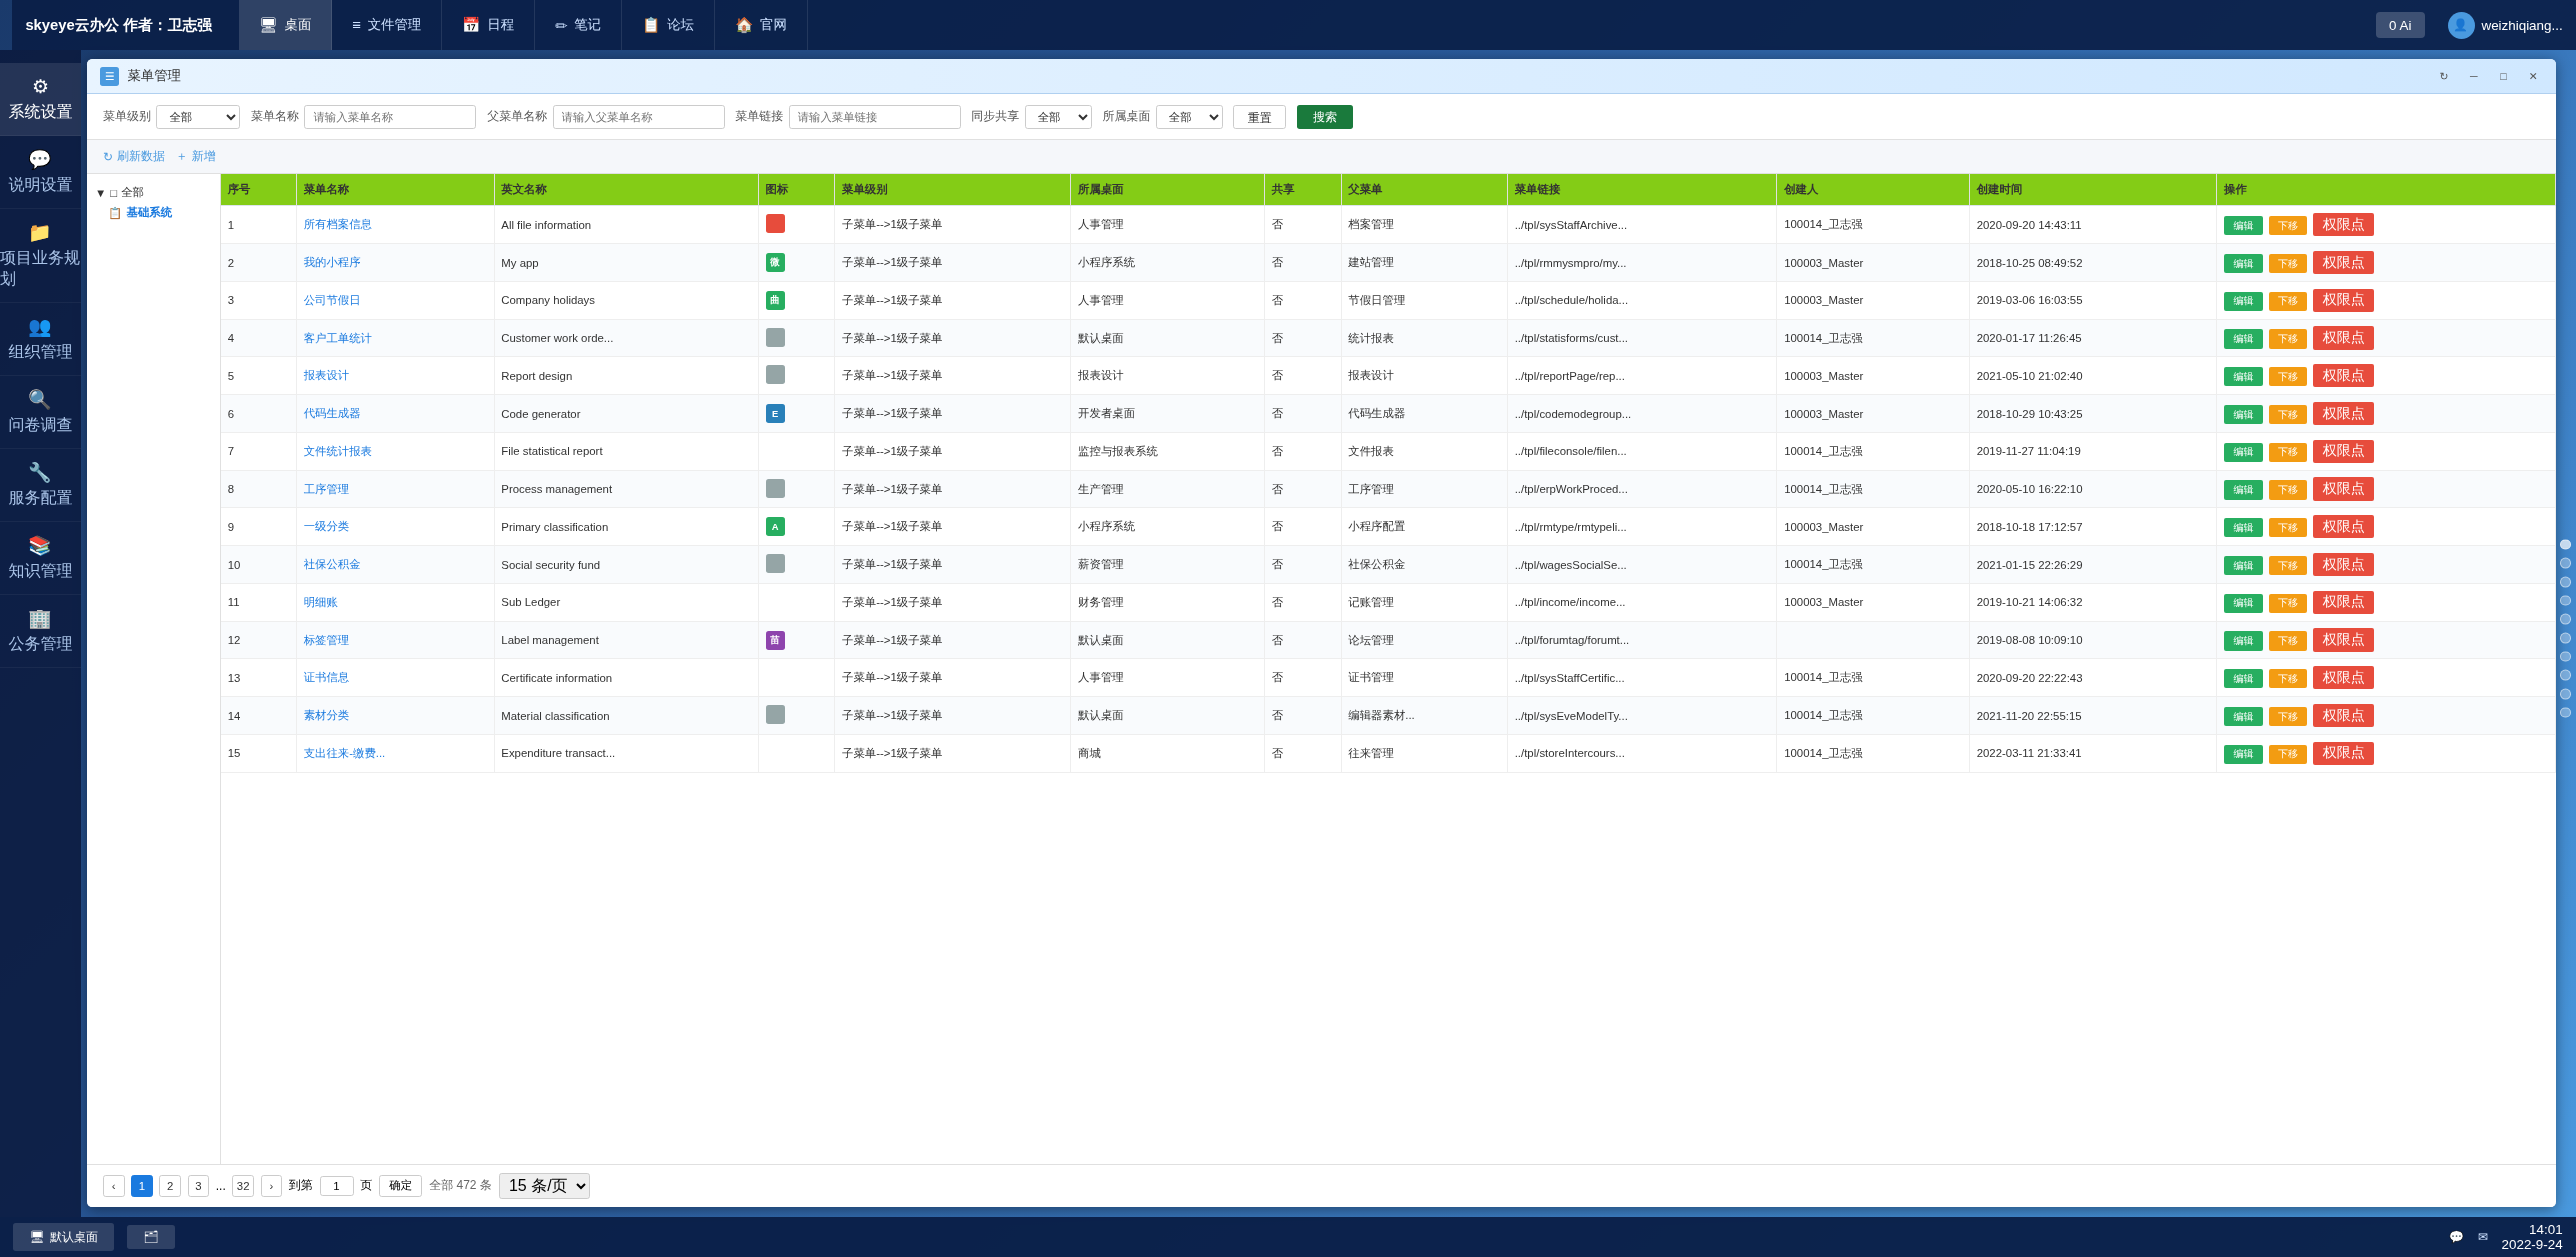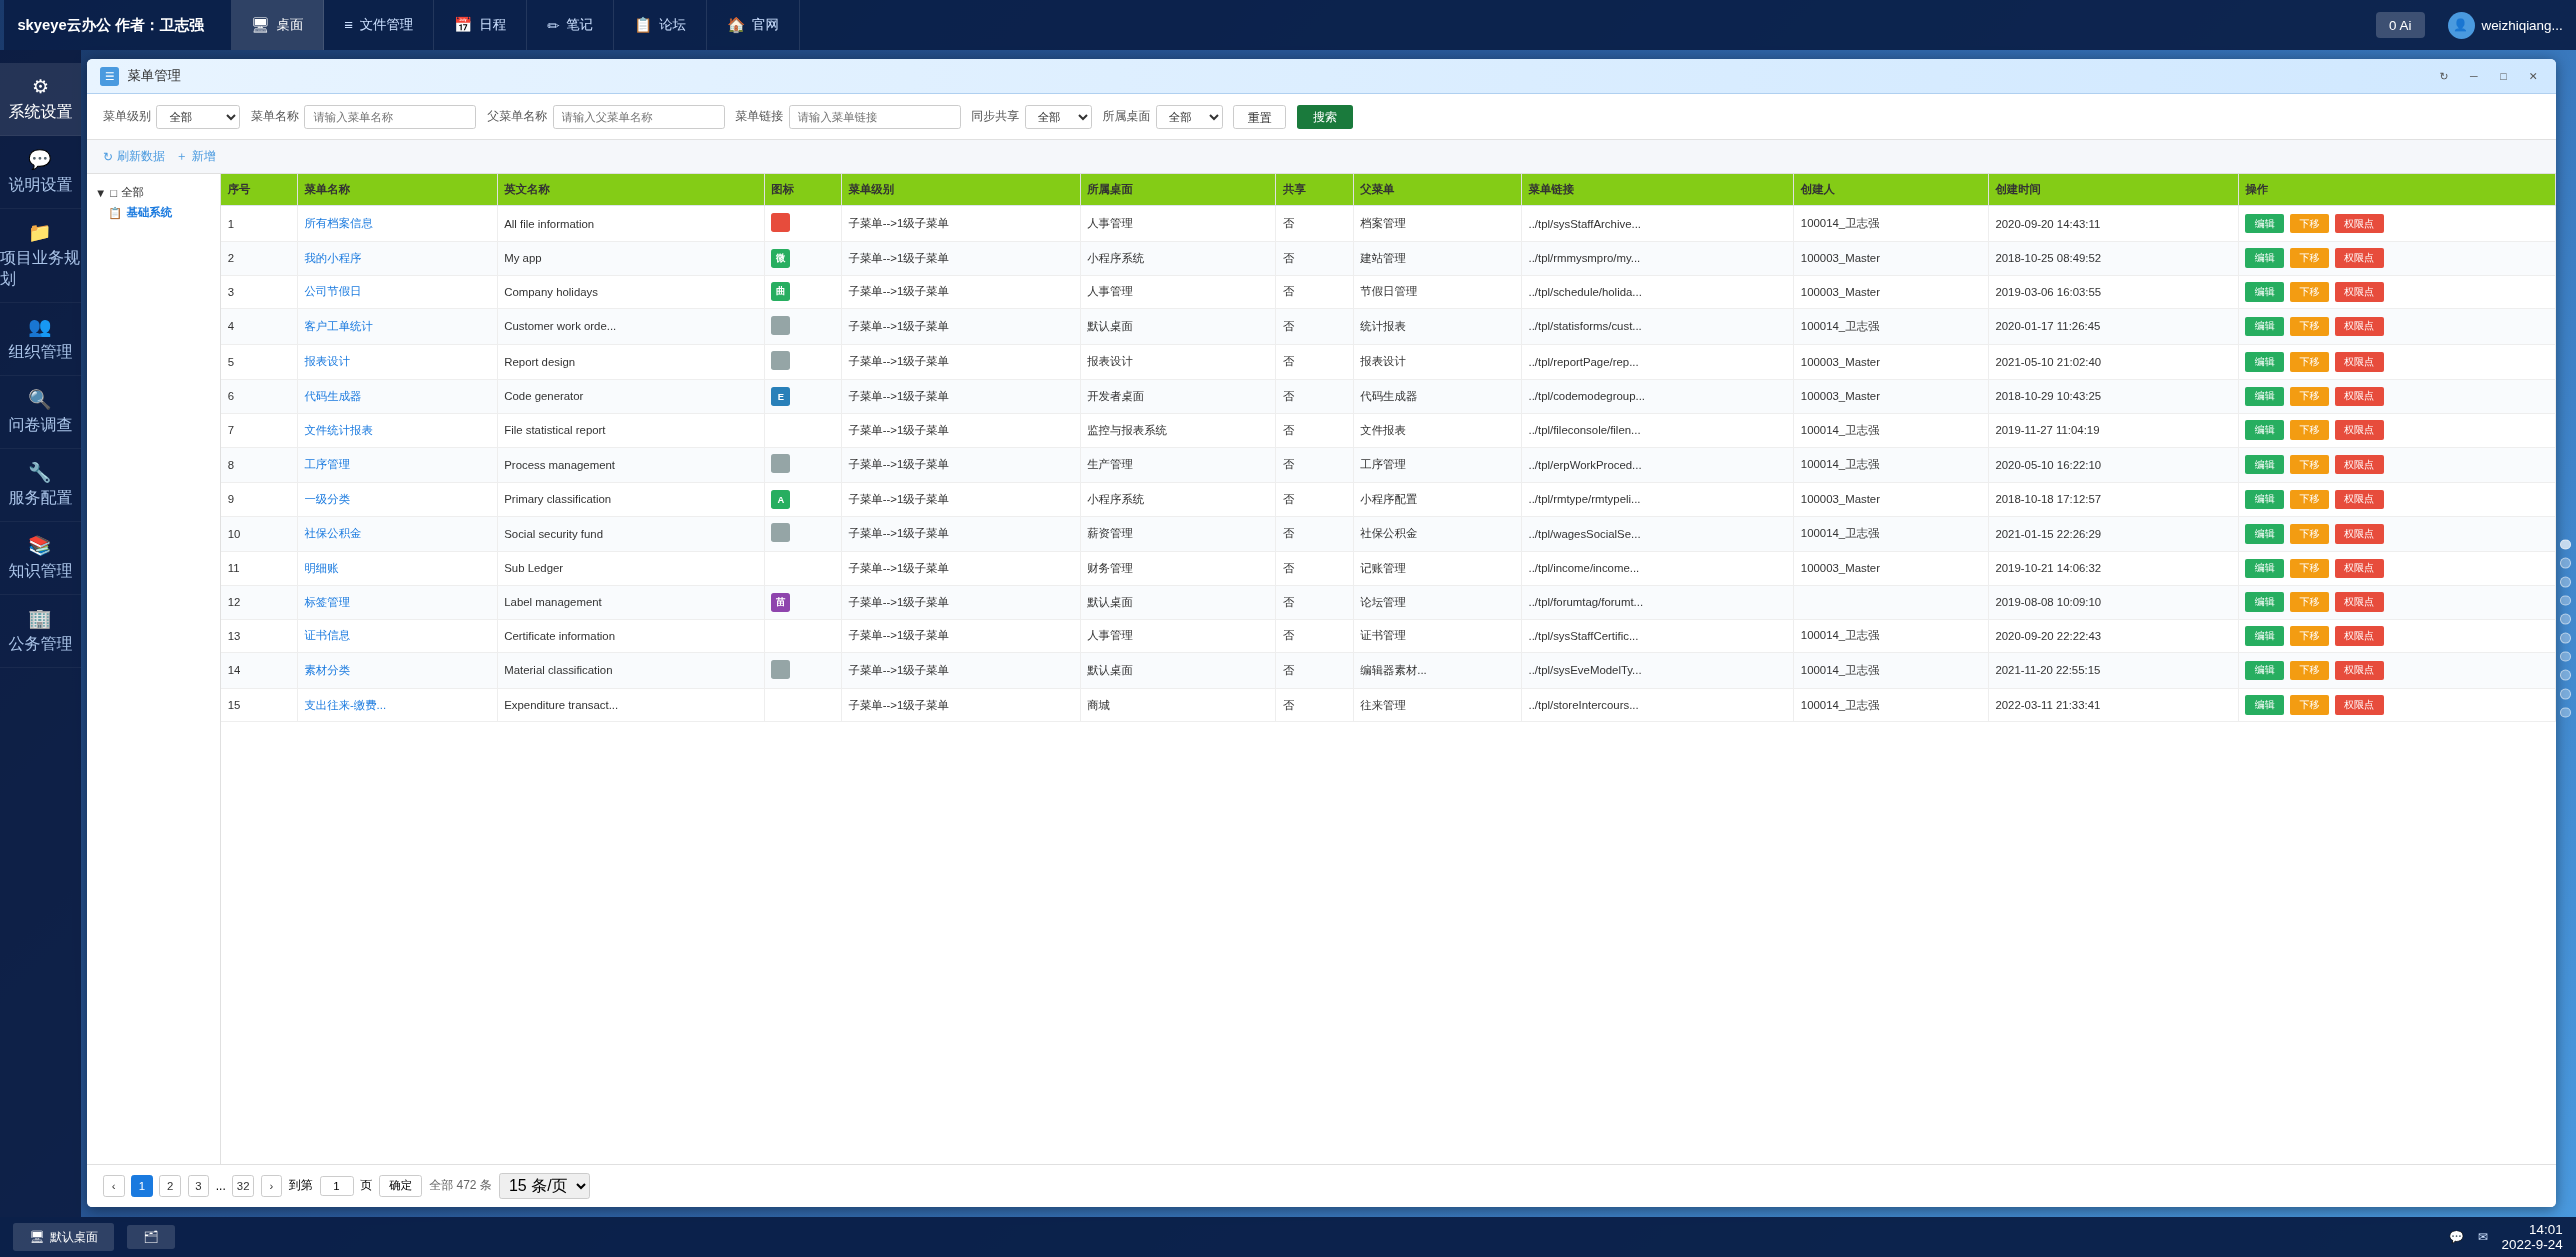--- a/index.html
+++ b/index.html
@@ -9,21 +9,21 @@
       background: linear-gradient(135deg, #1a3a6b 0%, #2a5a9b 40%, #3a7abf 70%, #4a9adf 100%);
       width: 2576px;
       height: 1257px;
       overflow: hidden;
       position: relative;
     }
 
     
     .taskbar {
       position: absolute;
-      top: 0; left: 4px; right: 0;
+      top: 0; left: 12px; right: 0;
       height: 50px;
       background: rgba(10, 30, 70, 0.92);
       display: flex;
       align-items: center;
       padding: 0 13.4px;
       z-index: 100;
       gap: 0;
     }
     .taskbar-brand {
       color: #fff;
@@ -387,21 +387,21 @@
       font-size: 10px;
       cursor: pointer;
       margin-right: 2.7px;
     }
     .btn-perm {
       background: #e74c3c;
       color: #fff;
       border: none;
       border-radius: 2px;
       padding: 2.7px 9.4px;
-      font-size: 10px;
+      font-size: 14px;
       cursor: pointer;
     }
 
     
     .pagination-bar {
       background: #fff;
       border-top: 0.7px solid #e0e0e0;
       padding: 8px 16px;
       display: flex;
       align-items: center;

